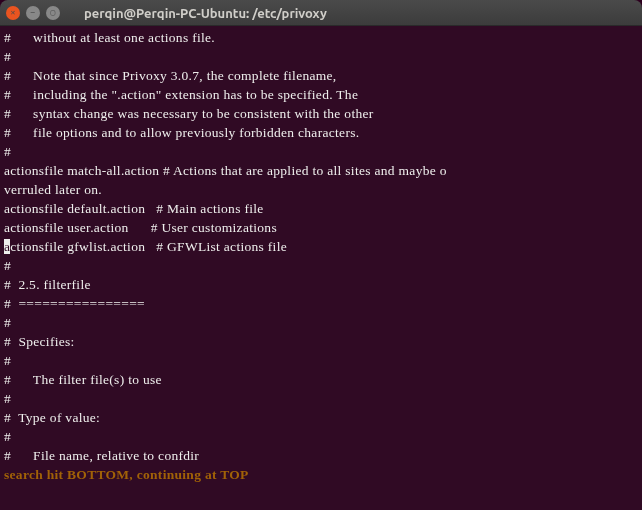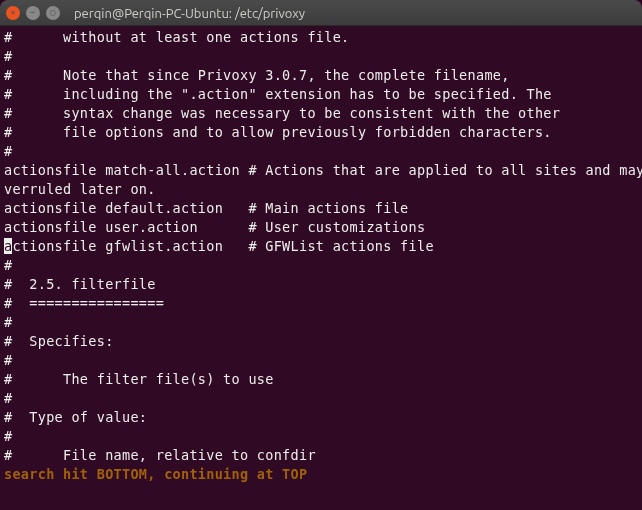--- a/index.html
+++ b/index.html
@@ -45,37 +45,38 @@
       font-size: 8px;
       color: #4a4a4a;
     }
     .btn-close { background: #e95420; }
     .btn-min { background: #888; }
     .btn-max { background: #888; }
     .title-text {
       color: #d0cec9;
       font-family: "Ubuntu", sans-serif;
       font-size: 13px;
-      margin-left: 14px;
-      font-weight: normal;
+      margin-left: 24px;
+      font-weight: bold;
     }
     .terminal {
       flex: 1;
       background: #300a24;
       padding: 2px 4px;
       color: #eeeeec;
       line-height: 19px;
       font-size: 13.5px;
       letter-spacing: 0.3px;
       position: relative;
       white-space: pre;
       overflow: hidden;
     }
     .terminal-line {
       display: block;
+      font-family: Liberation Serif, serif;
     }
     .cursor-char {
       background: #eeeeec;
       color: #300a24;
     }
     .status-line {
       color: #a16207;
       font-weight: bold;
     }
   </style>

